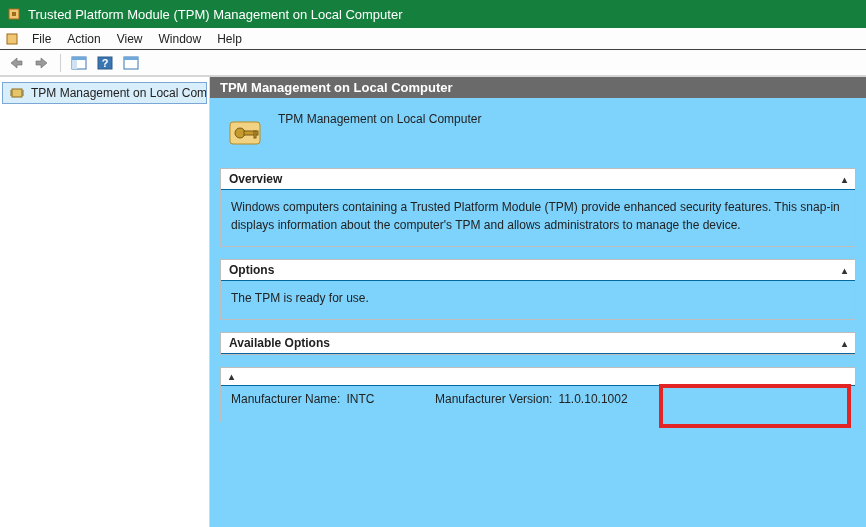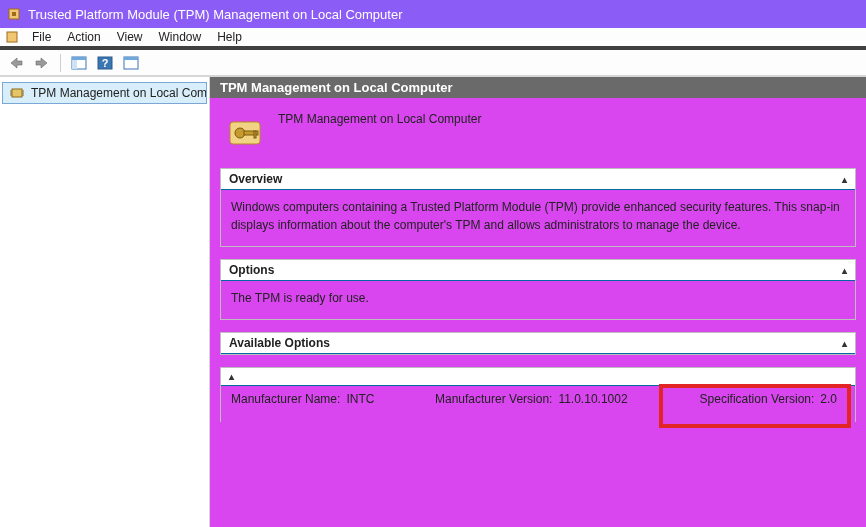--- a/index.html
+++ b/index.html
@@ -6,39 +6,39 @@
   html, body {
     margin: 0; padding: 0;
     font-family: "Segoe UI", Tahoma, sans-serif;
     font-size: 12px;
     color: #222;
     background: #fff;
     width: 866px; height: 527px;
     overflow: hidden;
   }
   .titlebar {
-    background: #8b5cf6;
+    background: #15803d;
     color: #fff;
     height: 28px;
     display: flex;
     align-items: center;
     padding: 6px 6px;
     font-size: 13px;
   }
   .titlebar .tb-icon {
     width: 16px; height: 16px;
     margin-right: 6px;
     display: flex; align-items: center; justify-content: center;
   }
   .menubar {
     height: 22px;
     display: flex;
     align-items: center;
     padding: 0 2px;
-    border-bottom: 4px solid #404040;
+    border-bottom: 1px solid #404040;
     background: #fdfdfd;
   }
   .menubar .mb-icon {
     width: 16px; height: 16px;
     margin: 0 4px 0 2px;
     display: flex; align-items: center; justify-content: center;
   }
   .menu-item {
     padding: 2px 8px;
     cursor: default;
@@ -83,21 +83,21 @@
     margin: 1px 2px;
     white-space: nowrap;
     overflow: hidden;
   }
   .nav-icon {
     width: 16px; height: 16px; flex-shrink: 0;
     display: flex; align-items: center; justify-content: center;
   }
   .content-pane {
     flex: 1;
-    background: #d946ef;
+    background: #7dd3fc;
     padding: 0;
     overflow: auto;
   }
   .content-header {
     background: #6a6a6a;
     color: #fff;
     padding: 3px 10px;
     font-weight: 600;
     font-size: 13px;
   }
@@ -285,23 +285,19 @@
         </div>
         <div class="mfr-row">
           <div class="mfr-cell name">
             <span>Manufacturer Name:</span>
             <span>INTC</span>
           </div>
           <div class="mfr-cell ver">
             <span>Manufacturer Version:</span>
             <span>11.0.10.1002</span>
           </div>
-          <div class="mfr-cell spec">
-            <span>Specification Version:</span>
-            <span>2.0</span>
-          </div>
           <div class="highlight-box"></div>
         </div>
       </div>
 
     </div>
   </div>
 </div>
 
 </body></html>

